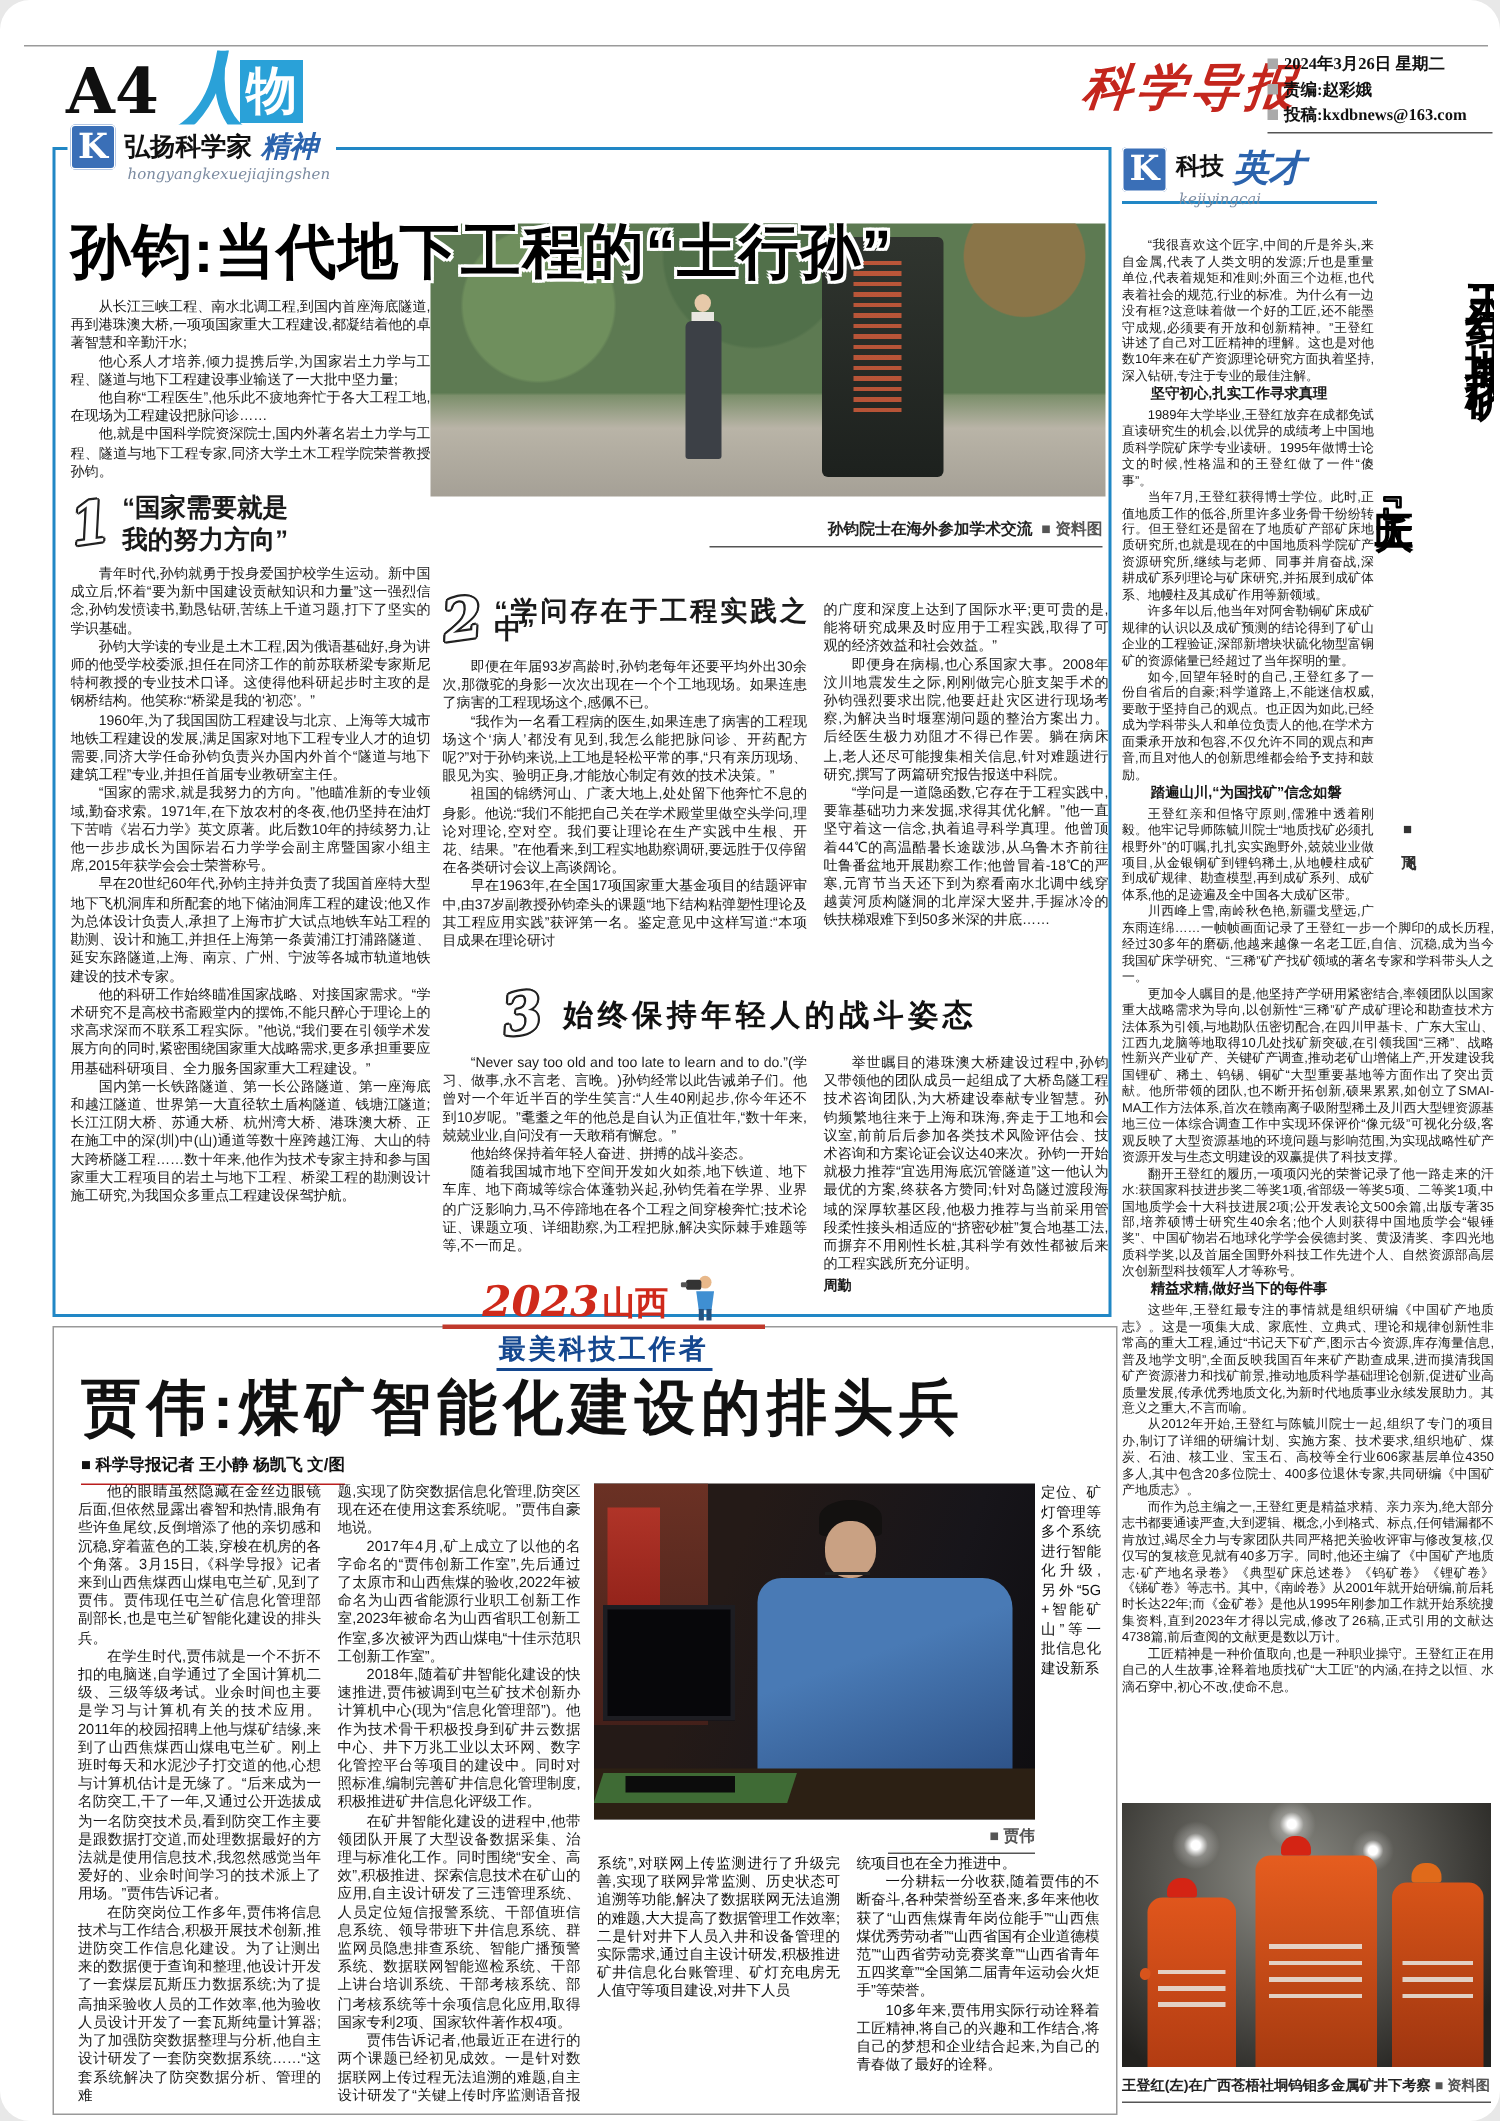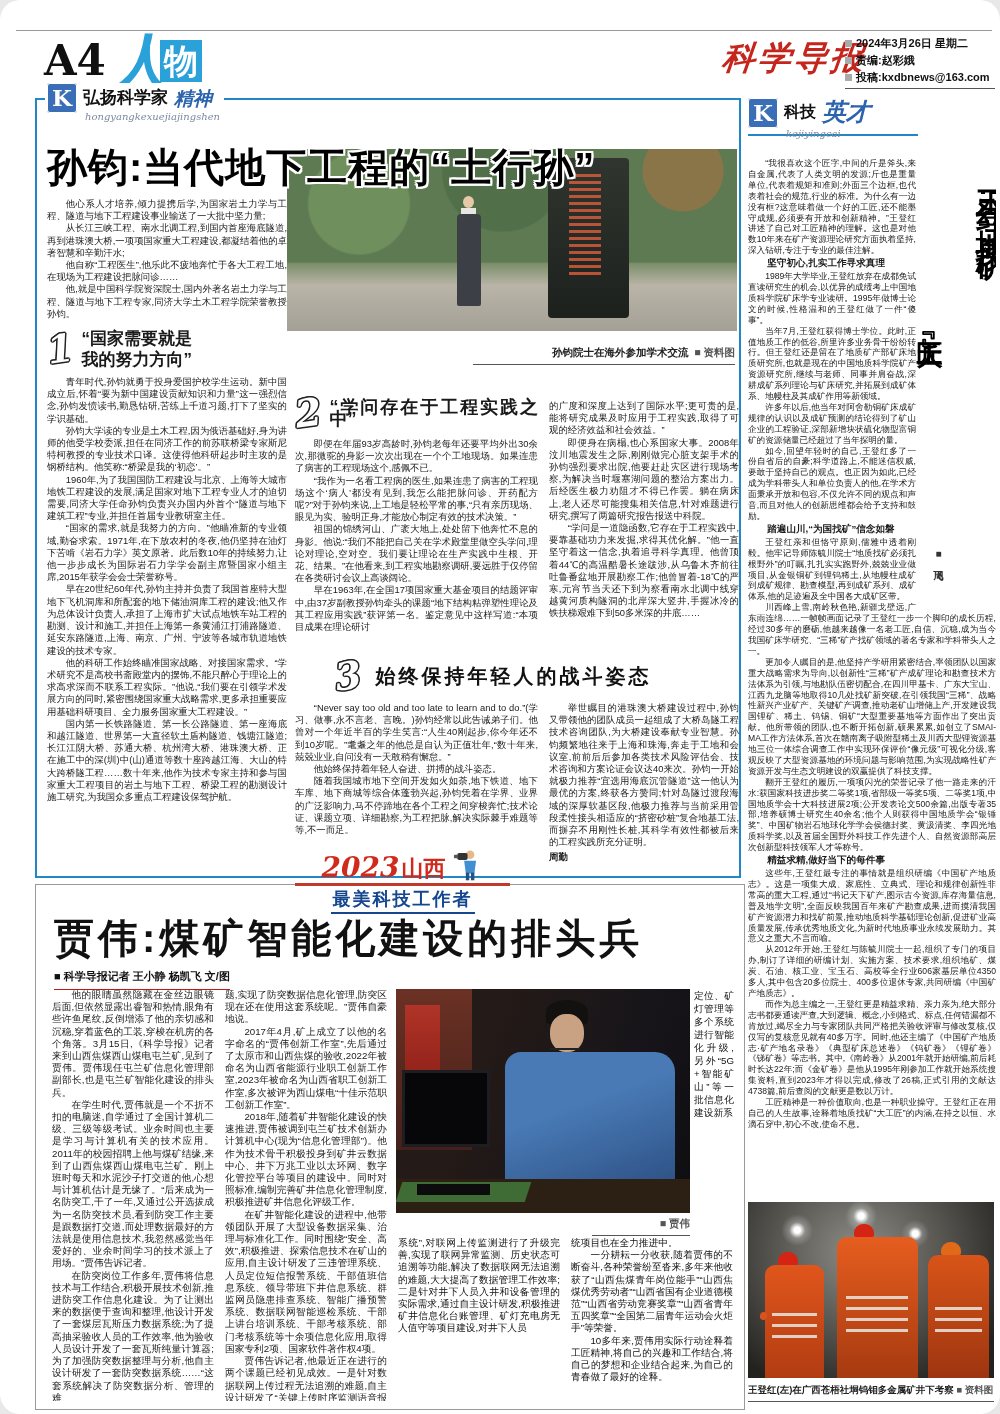--- a/index.html
+++ b/index.html
@@ -7,21 +7,21 @@
   p{margin:0;text-indent:2em;}
   .cont{text-indent:0;}
   
   .topline{position:absolute;left:16px;right:8px;top:30px;border-top:1px solid #9a9a9a;}
   .pageno{position:absolute;left:44px;top:36px;font-family:"DejaVu Serif",serif;font-weight:bold;font-size:42px;color:#101010;}
   .renwu{position:absolute;left:112px;top:28px;width:120px;height:64px;}
   .renwu .ren{position:absolute;left:0;top:-8px;font-size:64px;font-weight:900;color:#2aa1d8;font-family:"DejaVu Serif",serif;transform:skewX(-10deg);z-index:2;}
   .renwu .wu{position:absolute;left:48px;top:12px;width:42px;height:42px;background:#2aa1d8;color:#fff;font-size:34px;line-height:42px;text-align:center;font-weight:700;}
   .masthead{position:absolute;left:722px;top:36px;font-family:"DejaVu Serif",serif;font-style:italic;font-weight:900;font-size:33px;color:#c4261d;letter-spacing:3px;transform:skewX(-6deg);}
   .hinfo{position:absolute;left:845px;top:35px;width:150px;font-size:11px;line-height:17px;font-weight:bold;color:#111;border-bottom:1px solid #555;padding-bottom:2px;}
-  .hinfo .row{white-space:nowrap;}
+  .hinfo .row{white-space:nowrap;font-family:Liberation Serif, serif;}
   .sq{display:inline-block;width:7px;height:7px;background:#aaa;margin-right:4px;}
   
   .main-box{position:absolute;left:35px;top:98px;width:702px;height:776px;border:2px solid #2187c5;background:#fff;}
   .mbadge{position:absolute;left:8px;top:-17px;background:#fff;padding:0 12px 0 2px;display:flex;align-items:flex-start;gap:6px;z-index:6;}
   .kbox{width:30px;height:30px;background:#3a6fb7;color:#fff;font-family:"DejaVu Serif",serif;font-weight:bold;font-size:23px;line-height:30px;text-align:center;border-radius:3px;box-shadow:inset 0 0 0 1px #fff;}
   .mbadge .bt{font-size:17px;font-weight:900;line-height:30px;}
   .mbadge .sc{font-family:"DejaVu Serif",serif;font-style:italic;font-size:19px;font-weight:900;color:#2b63ad;line-height:30px;}
   .mbadge .py{position:absolute;left:40px;top:28px;font-family:"DejaVu Serif",serif;font-style:italic;font-size:10px;color:#7a8aa0;}
   .mtitle{position:absolute;left:10px;top:40px;width:640px;font-size:40px;font-weight:900;letter-spacing:1px;color:#000;z-index:5;
     text-shadow:-2px 0 #fff,2px 0 #fff,0 -2px #fff,0 2px #fff,-2px -2px #fff,2px 2px #fff,-2px 2px #fff,2px -2px #fff;}
@@ -140,22 +140,22 @@
         <div class="shirt"></div>
         <div class="suit"></div>
       </div>
     </div>
     <div class="cap mcap">
       <span>孙钧院士在海外参加学术交流</span>&nbsp;&nbsp;<span class="credit">■ 资料图</span>
     </div>
 
     <div class="mcol mcol1">
       <div>
+          <p>从长江三峡工程、南水北调工程,到国内首座海底隧道,再到港珠澳大桥,一项项国家重大工程建设,都凝结着他的卓著智慧和辛勤汗水;</p>
           <p>他心系人才培养,倾力提携后学,为国家岩土力学与工程、隧道与地下工程建设事业输送了一大批中坚力量;</p>
-          <p>从长江三峡工程、南水北调工程,到国内首座海底隧道,再到港珠澳大桥,一项项国家重大工程建设,都凝结着他的卓著智慧和辛勤汗水;</p>
           <p>他自称“工程医生”,他乐此不疲地奔忙于各大工程工地,在现场为工程建设把脉问诊……</p>
           <p>他,就是中国科学院资深院士,国内外著名岩土力学与工程、隧道与地下工程专家,同济大学土木工程学院荣誉教授孙钧。</p>
         </div>
       <div class="sechdr">
         <span class="secnum">1</span>
         <span class="sec1t">
           <span>“国家需要就是</span><br>
           <span>我的努力方向”</span>
         </span>
       </div>

